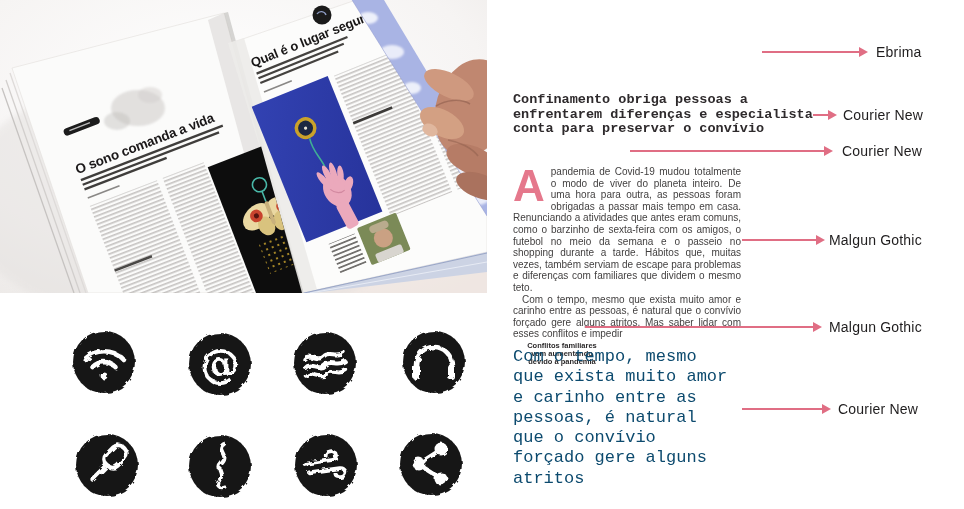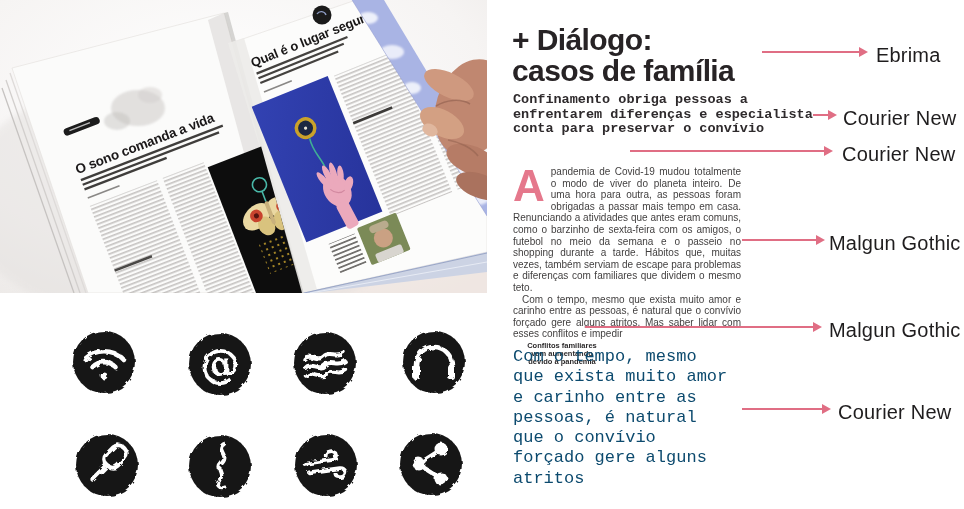--- a/index.html
+++ b/index.html
@@ -31,21 +31,21 @@
   .caption{position:absolute;left:1px;top:318px;width:98px;text-align:center;font-weight:bold;
          font-size:7.5px;line-height:8px;color:#2b292a;white-space:pre-line;margin-top:24px;}
   .quote{position:absolute;left:1px;top:347px;width:250px;
          font-family:"Liberation Mono","DejaVu Sans Mono",monospace;font-size:17px;
          line-height:20.3px;color:#0c4a6e;white-space:pre-line;}
 
   
   .arrow{position:absolute;height:2px;background:#e06e84;}
   .arrow::after{content:"";position:absolute;right:-9px;top:-4px;border-left:9px solid #e06e84;
          border-top:5px solid transparent;border-bottom:5px solid transparent;}
-  .font-label{position:absolute;font-size:20px;color:#1f1d1e;letter-spacing:.2px;}
+  .font-label{position:absolute;font-size:14px;color:#1f1d1e;letter-spacing:.2px;}
 </style>
 </head>
 <body>
 
 <div id="stage">
 
   <div id="photo">
     <svg width="487" height="293" viewBox="0 0 487 293">
       <defs>
         <radialGradient id="deskGrad" cx="45%" cy="35%" r="80%">
@@ -300,22 +300,20 @@
       <g>
         <path d="M25 30 L39 21 M25 36 L39 45" stroke="#ffffff" stroke-width="4.4"></path>
         <circle cx="43" cy="18" r="6.5" fill="#ffffff"></circle>
         <circle cx="21" cy="33" r="6.5" fill="#ffffff"></circle>
         <circle cx="43" cy="48" r="6.5" fill="#ffffff"></circle>
       </g>
     </g>
   </svg>
 
   <div id="panel">
-    <div class="title"><span>+ Diálogo:</span>
-<span>casos de família</span></div>
 
     <div class="standfirst">Confinamento obriga pessoas a
 enfrentarem diferenças e especialista
 conta para preservar o convívio</div>
 
 
     <div class="bodycol">
       <p><span class="dropcap">A</span><span>pandemia de Covid-19 mudou totalmente o modo de viver do planeta inteiro. De uma hora para outra, as pessoas foram obrigadas a passar mais tempo em casa. Renunciando a atividades que antes eram comuns, como o barzinho de sexta-feira com os amigos, o futebol no meio da semana e o passeio no shopping durante a tarde. Hábitos que, muitas vezes, também serviam de escape para problemas e diferenças com familiares que dividem o mesmo teto.</span></p>
       <p>Com o tempo, mesmo que exista muito amor e carinho entre as pessoas, é natural que o convívio forçado gere alguns atritos. Mas saber lidar com esses conflitos e impedir</p>
     </div>

